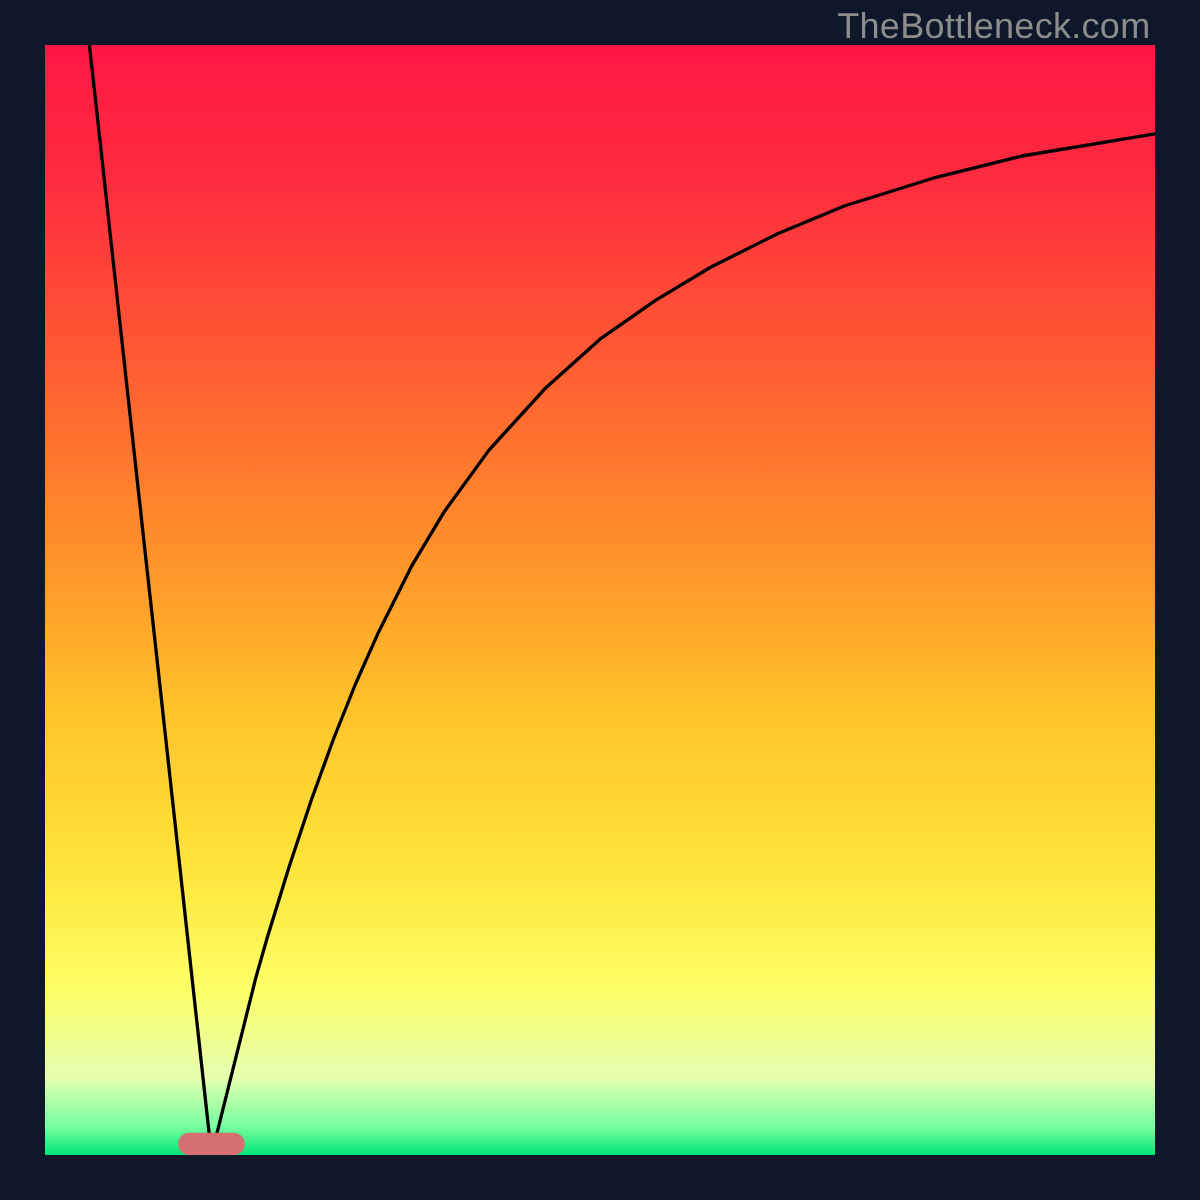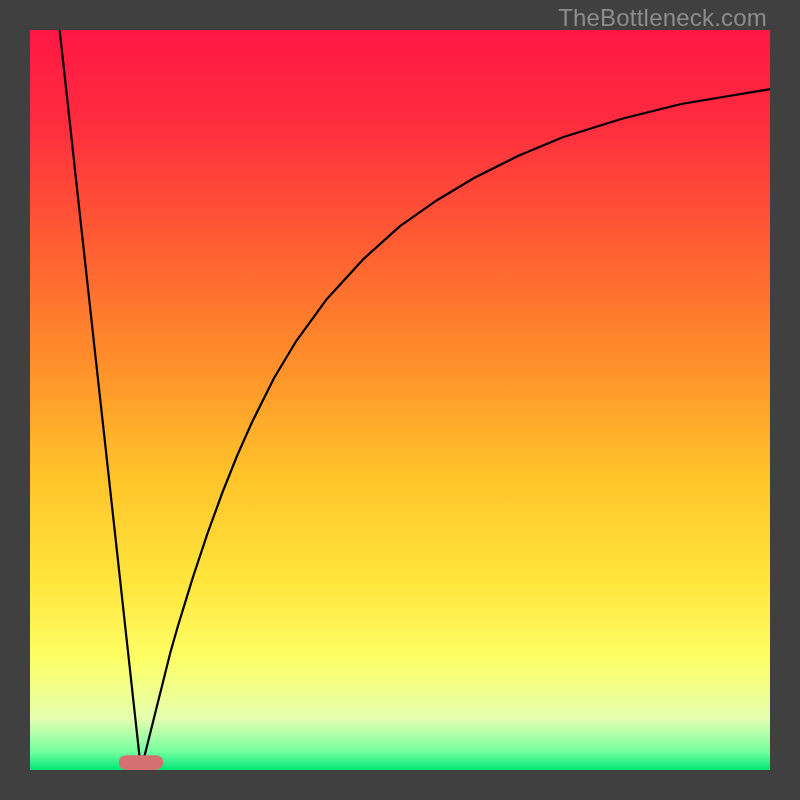--- a/index.html
+++ b/index.html
@@ -8,21 +8,21 @@
     width: 800px;
     height: 800px;
     overflow: hidden;
     background: #000;
     font-family: Arial, Helvetica, sans-serif;
   }
   .frame {
     position: relative;
     width: 800px;
     height: 800px;
-    background: #404040;
+    background: #0f172a;
   }
   .plot-area {
     position: absolute;
     left: 30px;
     top: 30px;
     width: 740px;
     height: 740px;
   }
   .watermark {
     position: absolute;

